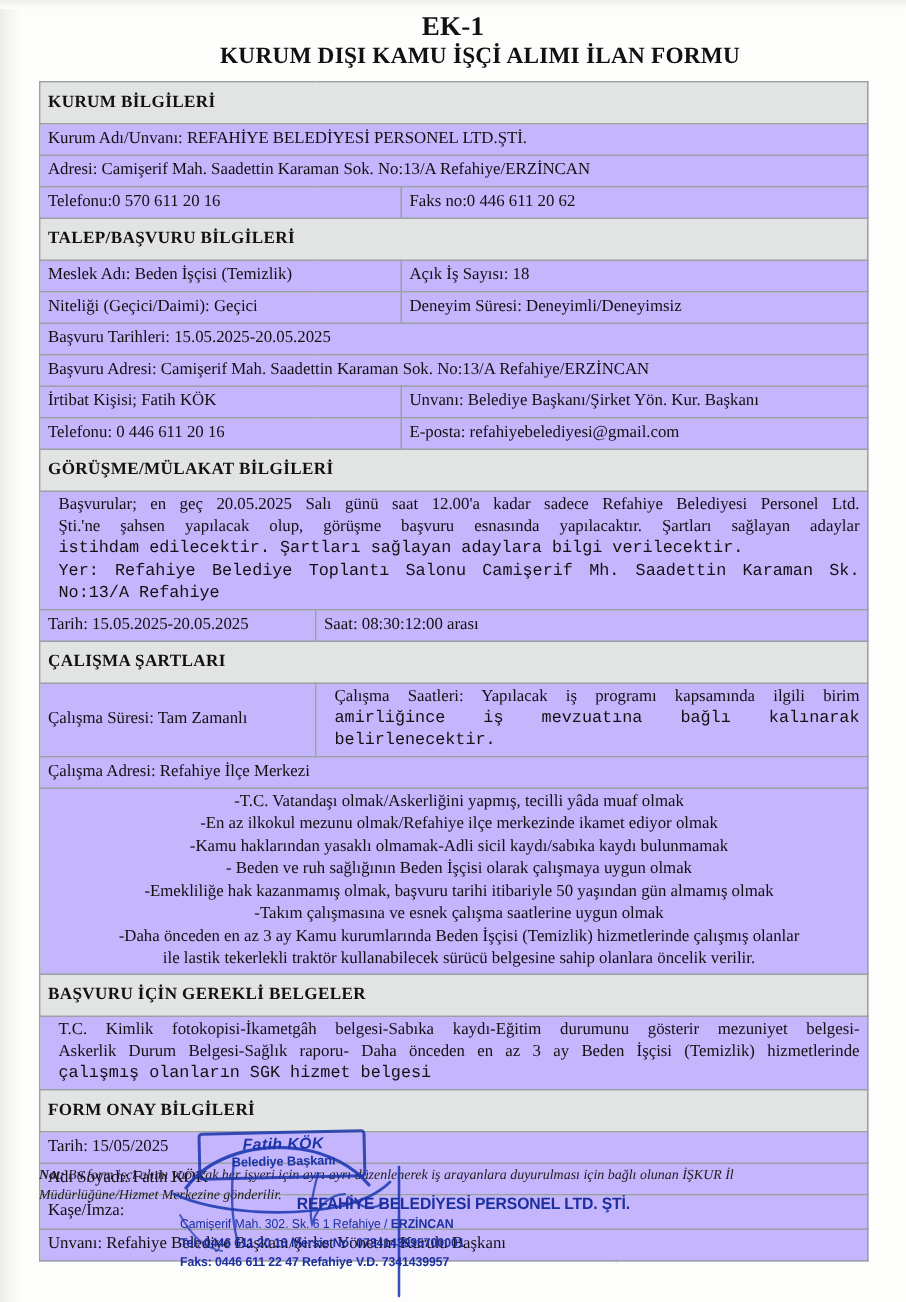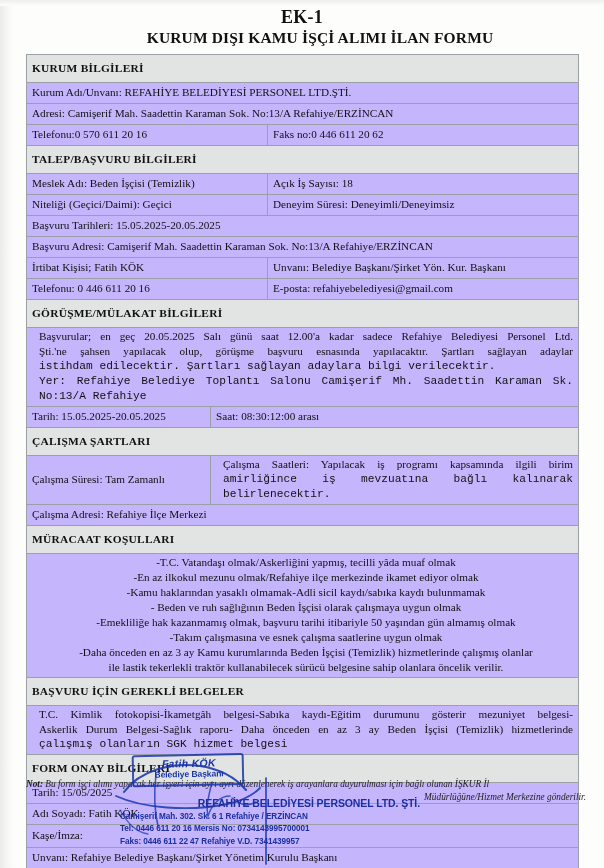--- a/index.html
+++ b/index.html
@@ -126,21 +126,21 @@
     width: 560px;
     font-size: 9.3px;
     font-style: italic;
     line-height: 12.6px;
     color: #1d1d1d;
     text-align: justify;
   }
   .note b {
     font-weight: bold;
   }
-  .note .l2 { display:block; text-align: right; padding-left: 21px; }
+  .note .l2 { display:block; text-align: left; }
 
   
   .company-stamp {
     position: absolute;
     left: 120px;
     top: 798px;
     width: 300px;
     color: #1b2f9e;
     font-family: "Liberation Sans", "DejaVu Sans", sans-serif;
     transform: scaleY(1.05);
@@ -151,21 +151,21 @@
     letter-spacing: -0.1px;
     line-height: 13px;
     text-align: right;
   }
   .company-stamp .cs2 {
     font-size: 8.2px;
     font-weight: bold;
     line-height: 12px;
     letter-spacing: -0.05px;
   }
-  .company-stamp .cs2 .thin { font-weight: bold; }
+  .company-stamp .cs2 .thin { font-weight: normal; }
   .company-stamp .cs3 {
     font-size: 8.2px;
     font-weight: bold;
     line-height: 12px;
     letter-spacing: -0.05px;
   }
   .company-stamp .cs3 .thin { font-weight: bold; }
 
   
   .sign-stamp {
@@ -305,23 +305,20 @@
       <td class="mid">Çalışma Süresi: Tam Zamanlı</td>
       <td colspan="2" class="tall just">
         <span class="jl">Çalışma Saatleri: Yapılacak iş programı kapsamında ilgili birim</span>
         <span class="ln">amirliğince iş mevzuatına bağlı kalınarak belirlenecektir.</span>
       </td>
     </tr>
     <tr>
       <td colspan="3">Çalışma Adresi: Refahiye İlçe Merkezi</td>
     </tr>
 
-    <tr class="sec-head">
-      <td colspan="3">MÜRACAAT KOŞULLARI</td>
-    </tr>
     <tr>
       <td colspan="3" class="tall list-cell">
         <div>-T.C. Vatandaşı olmak/Askerliğini yapmış, tecilli yâda muaf olmak</div>
         <div>-En az ilkokul mezunu olmak/Refahiye ilçe merkezinde ikamet ediyor olmak</div>
         <div>-Kamu haklarından yasaklı olmamak-Adli sicil kaydı/sabıka kaydı bulunmamak</div>
         <div>- Beden ve ruh sağlığının Beden İşçisi olarak çalışmaya uygun olmak</div>
         <div>-Emekliliğe hak kazanmamış olmak, başvuru tarihi itibariyle 50 yaşından gün almamış olmak</div>
         <div>-Takım çalışmasına ve esnek çalışma saatlerine uygun olmak</div>
         <div>-Daha önceden en az 3 ay Kamu kurumlarında Beden İşçisi (Temizlik) hizmetlerinde çalışmış olanlar</div>
         <div>ile lastik tekerlekli traktör kullanabilecek sürücü belgesine sahip olanlara öncelik verilir.</div>

